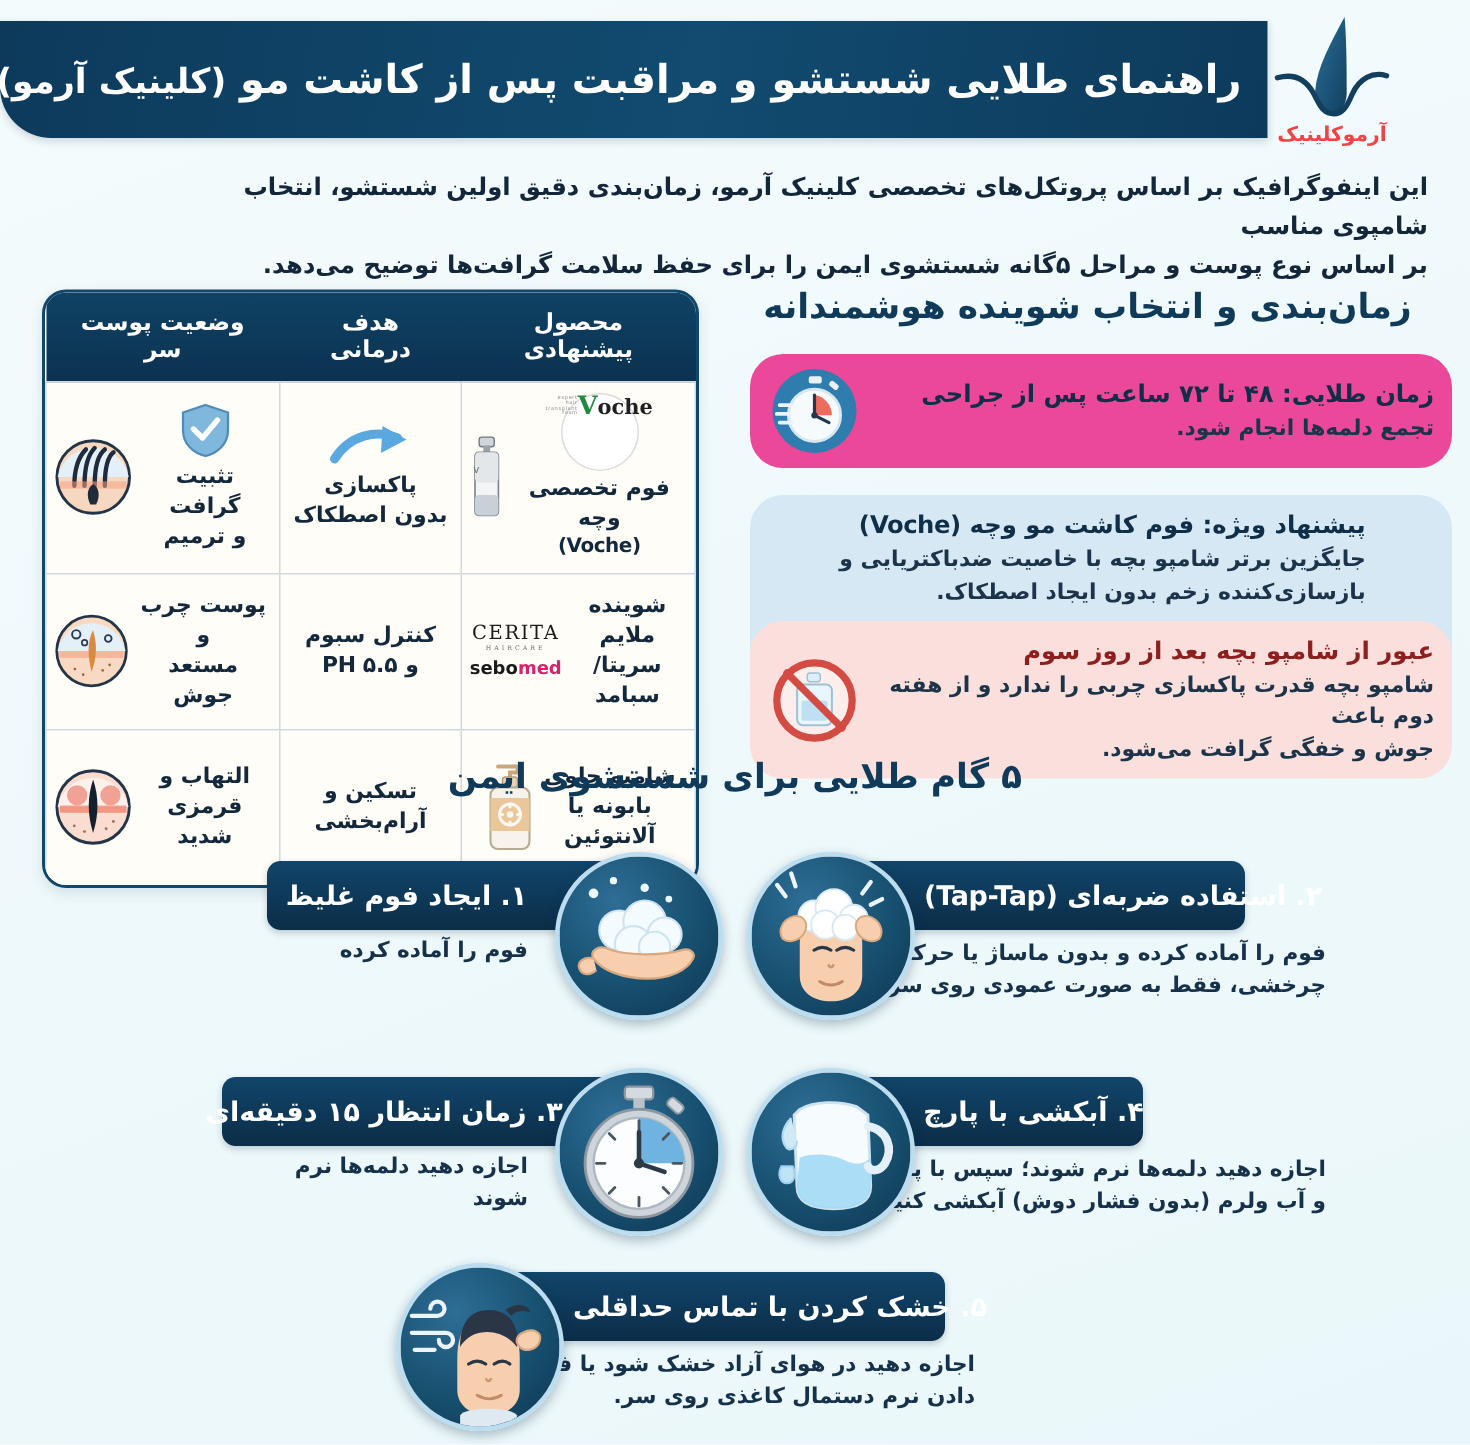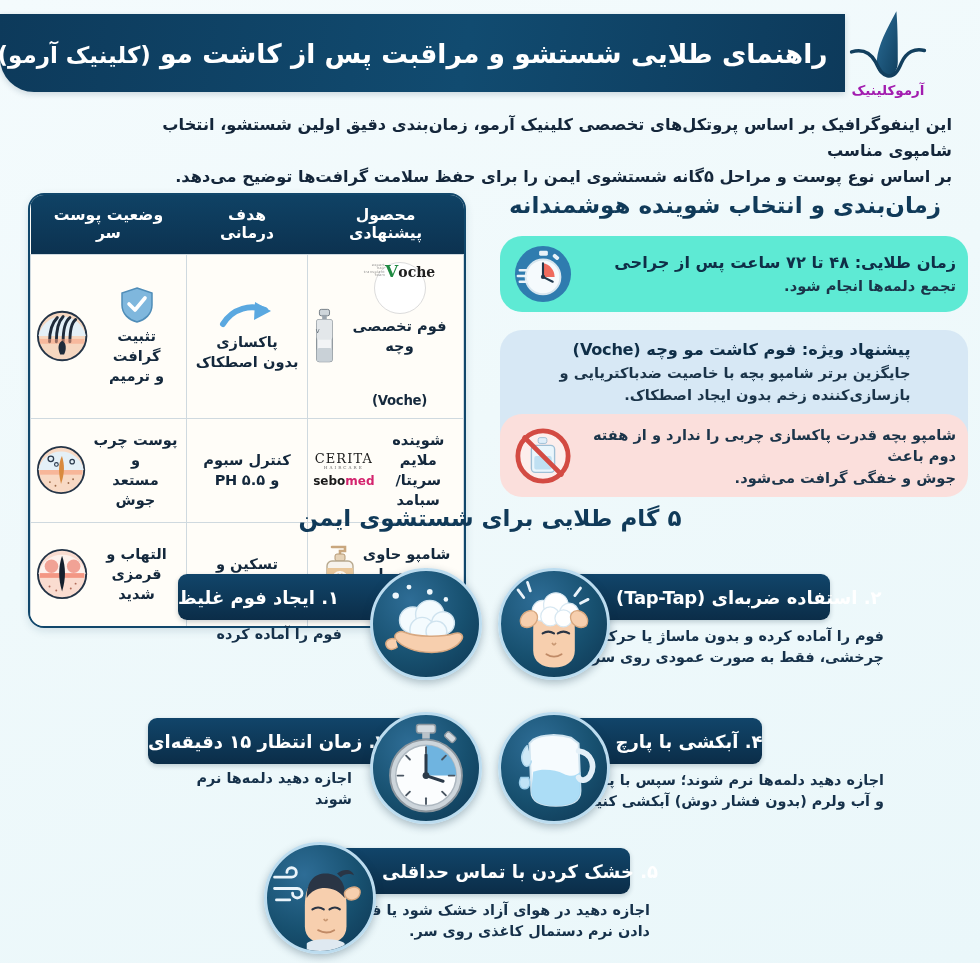--- a/index.html
+++ b/index.html
@@ -50,21 +50,21 @@
     height: 118px;
     display: flex;
     flex-direction: column;
     align-items: center;
     justify-content: flex-start;
   }
   .logo-mark { width: 84px; height: 78px; }
   .logo-text {
     font-size: 13.5px;
     font-weight: bold;
-    color: #a21caf;
+    color: #ef4444;
     margin-top: -4px;
     letter-spacing: -0.2px;
   }
 
   
   .intro {
     position: absolute;
     top: 112px;
     right: 28px;
     left: 96px;
@@ -109,21 +109,21 @@
   table.care-table tr:last-child td { border-bottom: none; }
 
   .cell-flex {
     display: flex; align-items: center; justify-content: center;
     gap: 4px;
   }
   .cell-txt {
     font-size: 14.6px; font-weight: bold; line-height: 1.38;
     color: #14283c; text-align: center; letter-spacing: -0.3px;
   }
-  .cell-txt .sub { font-size: 13.3px; display:block;margin-top:36px; }
+  .cell-txt .sub { font-size: 13.3px; display:block; }
   .col-status { width: 36%; }
   .col-goal   { width: 28%; }
   .col-prod   { width: 36%; }
 
   .prod-stack { display:flex; flex-direction:column; align-items:center; gap:2px; }
   .voche-circle {
     width: 52px; height: 52px; border-radius: 50%;
     border: 1px solid #dcdcdc; background: #fff;
     display:flex; justify-content:center;
     flex-direction: row; line-height:1;
@@ -164,21 +164,21 @@
   .tip-body { flex: 1; text-align: right; }
   .tip-h {
     font-size: 16.2px; font-weight: bold; color:#0f2e47; line-height:1.35;
     letter-spacing:-0.3px;
   }
   .tip-p {
     font-size: 14.6px; font-weight: bold; line-height:1.45; color:#1b3449;
     letter-spacing:-0.3px; margin-top:1px;
   }
   .tip-icon { width: 58px; height: 58px; flex: 0 0 58px; }
-  #tip-1 { top: 236px; background: #5eead4; }
+  #tip-1 { top: 236px; background: #ec4899; }
   #tip-2 { top: 330px; background: #d7e8f5; flex-direction: column; }
   #tip-3 { top: 414px; background: #fbdfdc; }
   #tip-3 .tip-h { color:#8e1f1f; }
 
   
   .step {
     position: absolute;
     width: 452px;
     height: 128px;
   }
@@ -205,35 +205,35 @@
     position: absolute;
     width: 112px; height: 112px; border-radius: 50%;
     background: radial-gradient(circle at 35% 28%, #2e6d96 0%, #17506f 55%, #0e3551 100%);
     border: 3px solid #bcdcef;
     box-shadow: 0 3px 8px rgba(12,45,70,.3);
     overflow: hidden;
     display: flex; align-items: center; justify-content: center;
   }
   
   .step.r .step-badge { right: 0; top: 6px; }
-  .step.r .step-bar   { right: 56px; left: 34px; padding-right: 62px; justify-content: flex-end; }
+  .step.r .step-bar   { right: 56px; left: 34px; padding-right: 62px; justify-content: center; }
   .step.r .step-desc  { right: 0px; left: 66px; top: 64px; text-align: right; }
   
   .step.l .step-badge { left: 0; top: 6px; }
   .step.l .step-bar   { left: 56px; right: 34px; padding-left: 62px; justify-content: flex-end; }
   .step.l .step-desc  { left: 0px; right: 66px; top: 64px; text-align: right; }
 
   #step-1 { top: 562px; left: 30px; }
   #step-2 { top: 562px; left: 498px; }
   #step-3 { top: 706px; left: 30px; }
   #step-4 { top: 706px; left: 498px; }
   #step-5 { top: 836px; left: 264px; width: 452px; }
 
   #step-1 .step-bar { right: 56px; left: 148px; }
-  #step-1 .step-desc { top: 62px; right: 140px; left: 150px; }
+  #step-1 .step-desc { top: 62px; right: 130px; left: 150px; }
   #step-2 .step-bar { left: 56px; right: 120px; }
   #step-3 .step-bar { right: 56px; left: 118px; }
   #step-3 .step-desc { top: 62px; right: 130px; left: 150px; }
   #step-4 .step-bar { left: 56px; right: 188px; justify-content: center; }
   #step-5 .step-bar { left: 56px; right: 86px; }
 
   svg { display:block; }
 </style>
 </head>
 <body>
@@ -461,20 +461,21 @@
     <circle cx="30" cy="30" r="29" fill="#2f7caf"></circle>
     <rect x="24" y="10" width="12" height="8" rx="2" fill="#eef6fb"></rect>
     <rect x="27" y="8" width="5" height="4" fill="#cfe3f0"></rect>
     <rect x="21" y="18" width="18" height="32" rx="4" fill="#f3f9fd" stroke="#cbe0ee" stroke-width="1.5"></rect>
     <rect x="24" y="24" width="12" height="20" rx="2" fill="#d6e9f5"></rect>
   </svg>
 </div>
 
 <div class="tip" id="tip-3">
   <div class="tip-body">
+    <div class="tip-h">عبور از شامپو بچه بعد از روز سوم</div>
     <div class="tip-p">شامپو بچه قدرت پاکسازی چربی را ندارد و از هفته دوم باعث</div>
     <div class="tip-p">جوش و خفگی گرافت می‌شود.</div>
   </div>
   <svg class="tip-icon" viewBox="0 0 60 60">
     <circle cx="30" cy="30" r="26" fill="#fdeeec"></circle>
     <rect x="25" y="11" width="9" height="6" rx="2" fill="#dfeefa" stroke="#9fc0d6" stroke-width="1"></rect>
     <path d="M22 19 h16 a4 4 0 0 1 4 4 v20 a4 4 0 0 1 -4 4 h-16 a4 4 0 0 1 -4 -4 v-20 a4 4 0 0 1 4 -4 z" fill="#eaf6fc" stroke="#9fc0d6" stroke-width="1.4"></path>
     <rect x="21" y="30" width="18" height="14" rx="2" fill="#bfe0f2"></rect>
     <circle cx="30" cy="30" r="26" fill="none" stroke="#d34b43" stroke-width="5"></circle>
     <line x1="11" y1="11" x2="49" y2="49" stroke="#d34b43" stroke-width="5" stroke-linecap="round"></line>

